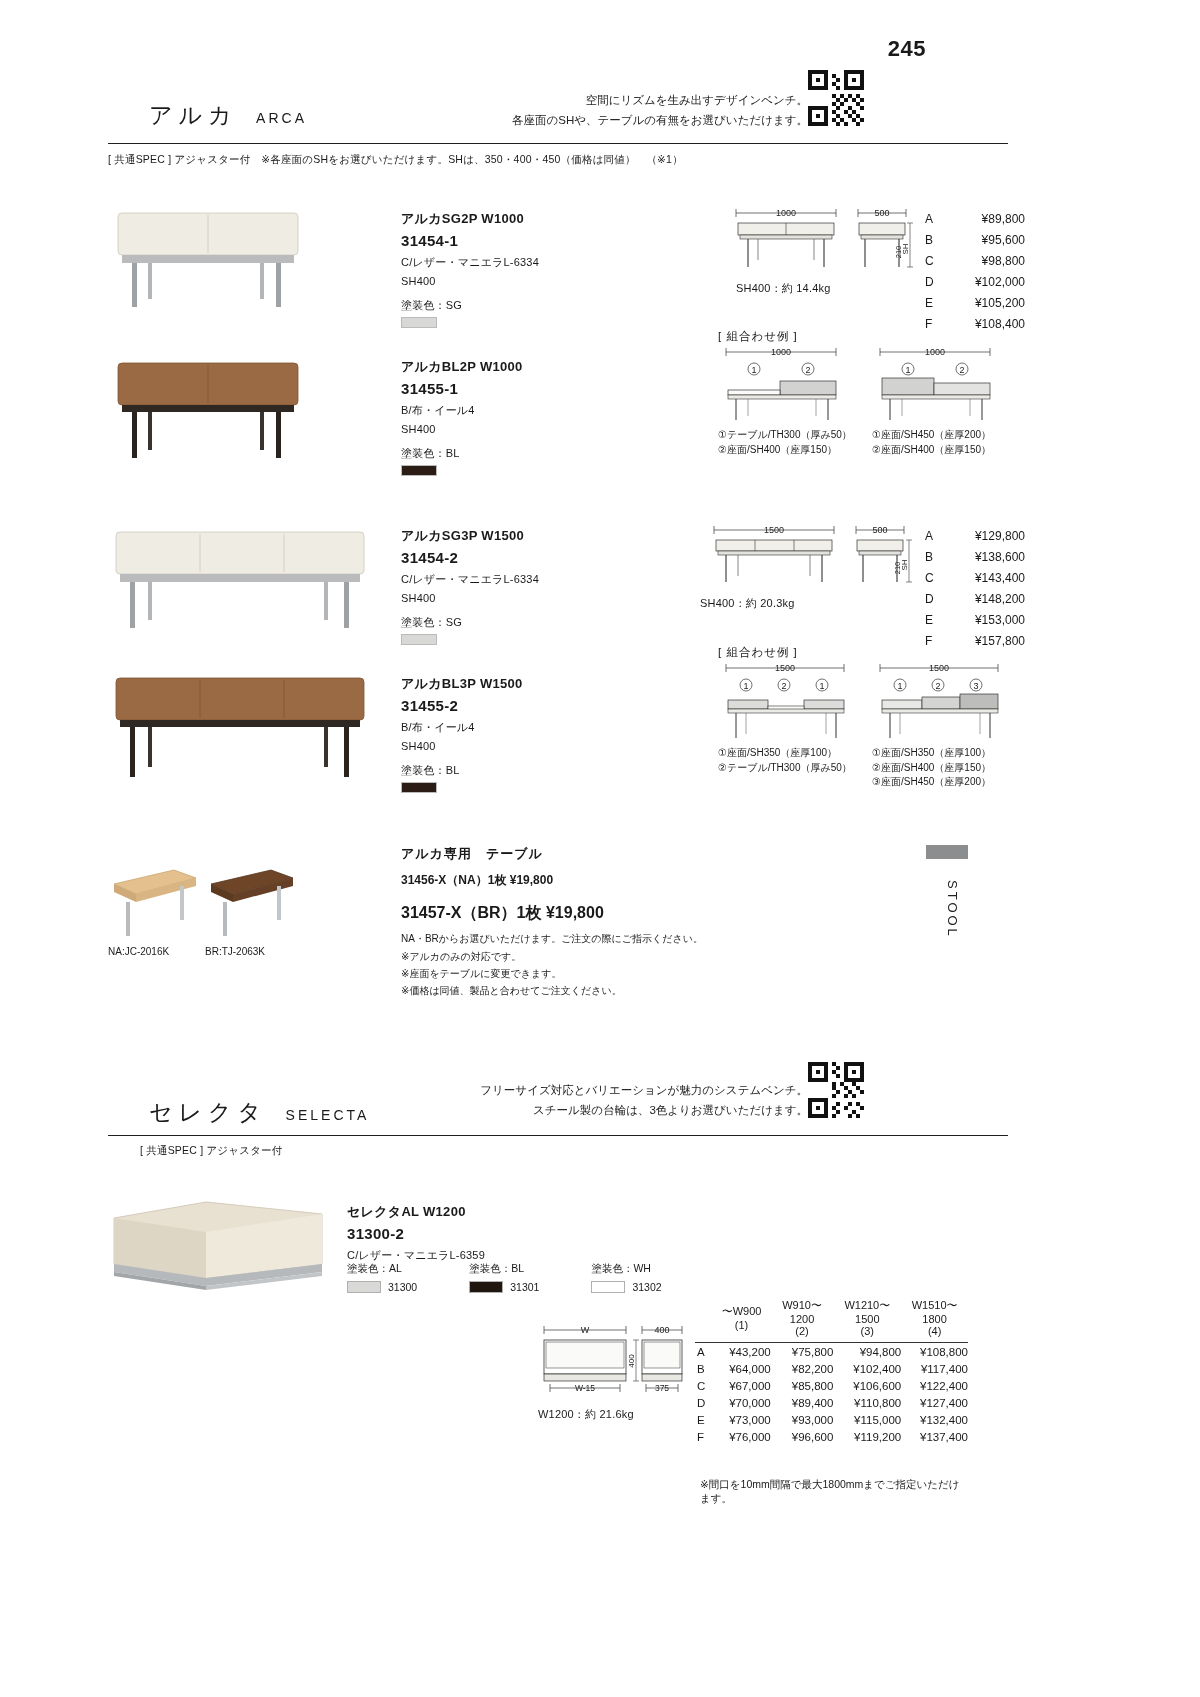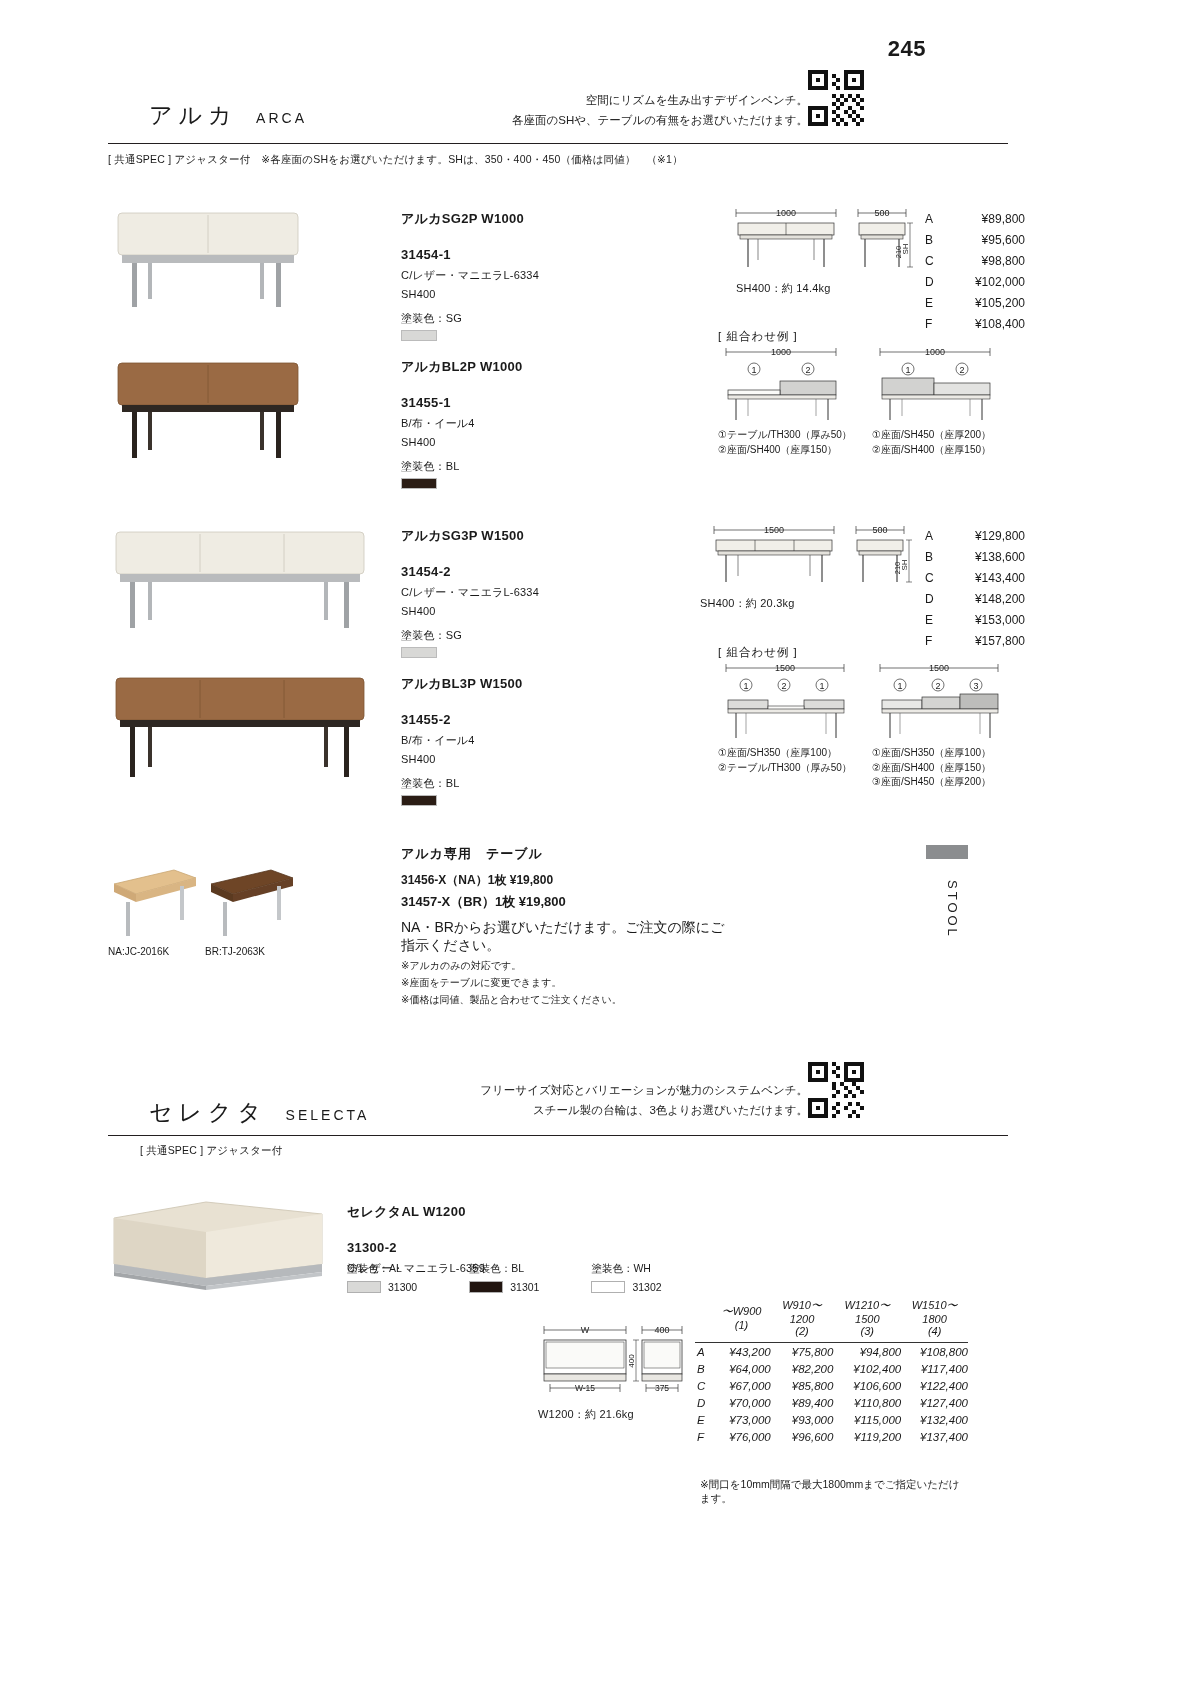--- a/index.html
+++ b/index.html
@@ -39,21 +39,21 @@
   }
   .hrule { position: absolute; left: 108px; width: 900px; border-top: 1px solid #231f20; }
   .spec-line { position: absolute; left: 108px; font-size: 10.5px; letter-spacing: .2px; color: #1a1a1a;}
 
   
   .qr { position: absolute; width: 56px; height: 56px; }
   .qr svg { display: block; }
 
   
   .prod-name { font-size: 13px; font-weight: bold; letter-spacing: .3px; }
-  .prod-code { font-size: 13px; font-weight: bold; margin-top: 19px; letter-spacing: .3px;}
+  .prod-code { font-size: 15px; font-weight: bold; margin-top: 4px; letter-spacing: .3px;}
   .prod-mat  { font-size: 11px; margin-top: 6px; letter-spacing: .2px; }
   .prod-sh   { font-size: 11px; margin-top: 5px; letter-spacing: .2px; }
   .prod-paint{ font-size: 11px; margin-top: 11px; letter-spacing: .2px; }
   .swatch { width: 36px; height: 11px; margin-top: 4px; border: .5px solid #bbb; }
 
   
   .price-list { position: absolute; font-size: 12px; line-height: 21px; }
   .price-row { display: flex; }
   .price-row .pk { width: 22px; }
   .price-row .pv { width: 78px; text-align: right; }
@@ -64,21 +64,21 @@
   .combo-label { position: absolute; font-size: 11.5px; letter-spacing: 1px; }
   .combo-cap { position: absolute; font-size: 10px; line-height: 14.5px; letter-spacing: 0px; white-space: nowrap;}
 
   
   .photo { position: absolute; }
 
   
   .tbl-note { position: absolute; font-size: 10.5px; }
   .footer-note { position: absolute; left: 108px; bottom: 78px; font-size: 10.5px; letter-spacing: .2px;}
 
-  .sel-table { position: absolute; font-size: 11.5px; border-collapse: collapse; font-style: italic; }
+  .sel-table { position: absolute; font-size: 11.5px; border-collapse: collapse; }
   .sel-table th { font-weight: normal; font-size: 11px; padding: 0 0 5px 0; text-align: center;}
   .sel-table td { padding: 2.5px 0; text-align: right; }
   .sel-table td.rk { text-align: left; width: 26px; padding-left: 2px;}
   .sel-table .hdr-rule td, .sel-table .hdr-rule th { border-bottom: 1px solid #333; }
 
   .swatch-row { position: absolute; display: flex; gap: 0px; font-size: 11px; }
   .swatch-cell { display: flex; flex-direction: column; }
   .swatch-cell .lbl { font-size: 10.5px; margin-bottom: 5px; }
   .swatch-cell .bx { display: flex; align-items: center; gap: 7px; }
   .swatch-cell .sq { width: 34px; height: 12px; border: .5px solid #b0b0b0; }
@@ -510,22 +510,22 @@
       <rect x="18" y="54" width="4" height="34" fill="#b8bbbe"></rect>
       <rect x="72" y="38" width="4" height="34" fill="#c4c7ca"></rect>
     </svg>
   </div>
   <div class="tbl-label" style="left:108px; top:946px;">NA:JC-2016K</div>
   <div class="tbl-label" style="left:205px; top:946px;">BR:TJ-2063K</div>
 
   <div style="position:absolute; left:401px; top:845px; width:330px;">
     <div style="font-size:13px; font-weight:bold; letter-spacing:1px;">アルカ専用　テーブル</div>
     <div style="font-size:12px; font-weight:bold; margin-top:9px;">31456-X（NA）1枚 ¥19,800</div>
-    <div style="font-size:13px; font-weight:bold; margin-top:4px;">31457-X（BR）1枚 ¥19,800</div>
-    <div style="font-size:14px; margin-top:8px;">NA・BRからお選びいただけます。ご注文の際にご指示ください。</div>
+    <div style="font-size:16px; font-weight:bold; margin-top:14px;">31457-X（BR）1枚 ¥19,800</div>
+    <div style="font-size:10px; margin-top:8px;">NA・BRからお選びいただけます。ご注文の際にご指示ください。</div>
     <div style="font-size:10px; margin-top:4px;">※アルカのみの対応です。</div>
     <div style="font-size:10px; margin-top:3px;">※座面をテーブルに変更できます。</div>
     <div style="font-size:10px; margin-top:3px;">※価格は同値、製品と合わせてご注文ください。</div>
   </div>
 
   <div class="sec-head" style="top:1097px;">
     <span class="sec-title-jp">セレクタ</span>
     <span class="sec-title-en">SELECTA</span>
   </div>
   <div class="sec-lead" style="top:1080px;">

